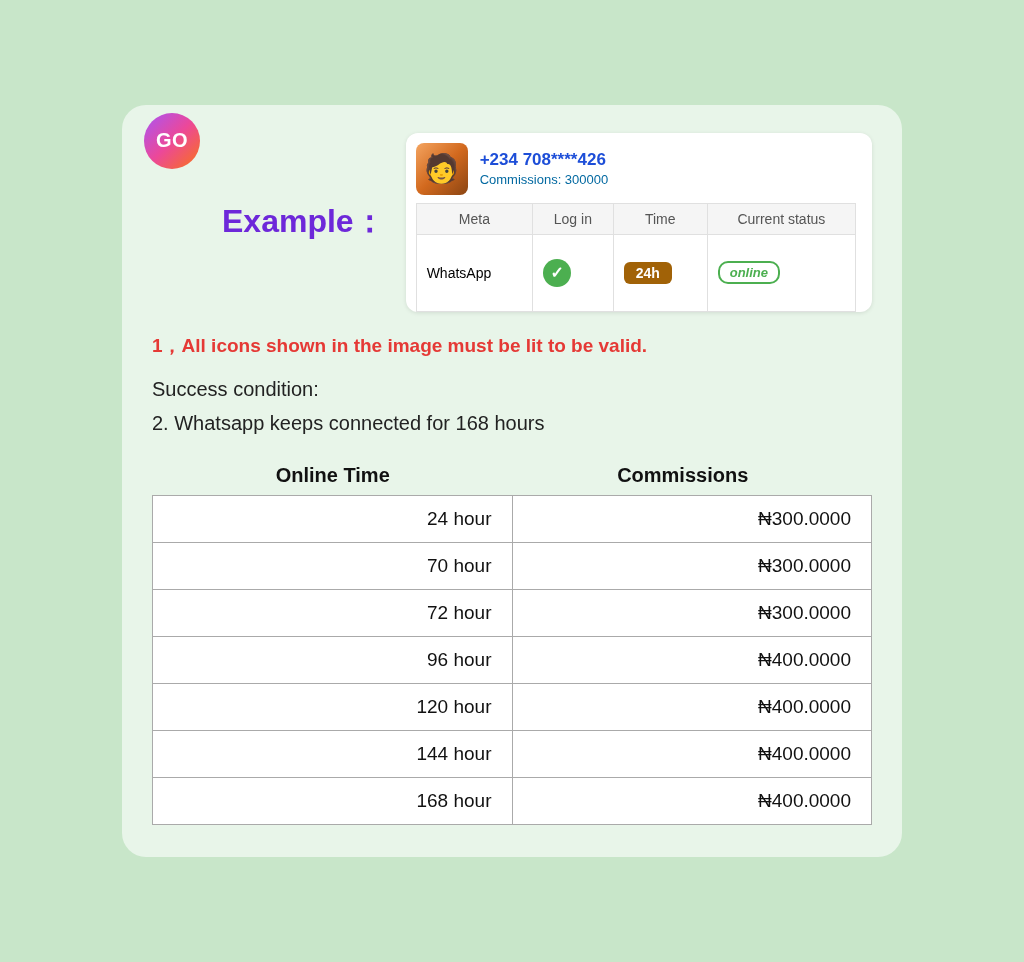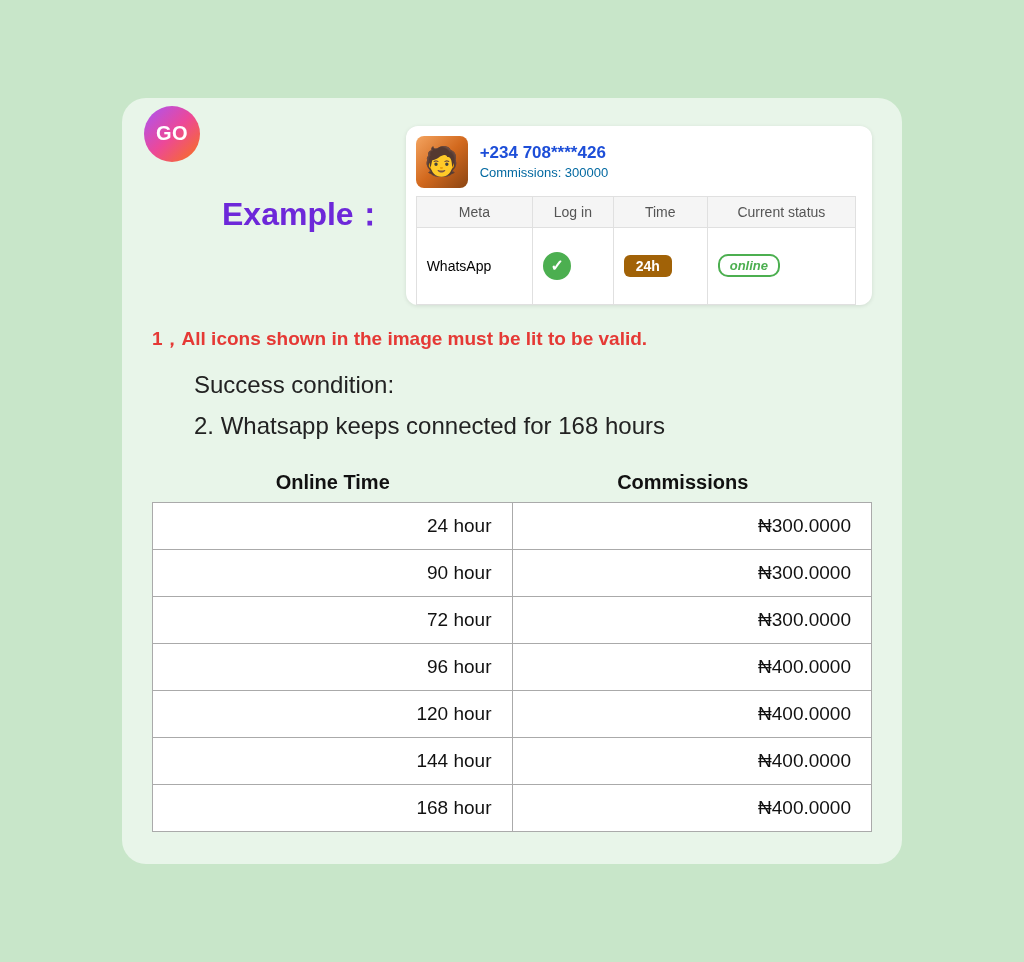--- a/index.html
+++ b/index.html
@@ -161,24 +161,23 @@
 
     .instruction-highlight {
       color: #e53935;
       font-size: 19px;
       font-weight: 700;
       line-height: 1.5;
       margin-bottom: 12px;
     }
 
     .instruction-body {
-      font-size: 24px;
+      font-size: 20px;
       color: #222;
       line-height: 1.7;
-      margin-left: 42px;
     }
 
     .commission-table-section {
       margin-top: 24px;
     }
 
     .commission-header-row {
       display: flex;
       justify-content: space-around;
       font-size: 20px;
@@ -273,21 +272,21 @@
       <span>Online Time</span>
       <span>Commissions</span>
     </div>
     <table class="commission-table">
       <tbody id="commission-tbody">
       <tr>
             <td>24 hour</td>
             <td>₦300.0000</td>
           </tr>
           <tr>
-            <td>90 hour</td>
+            <td>70 hour</td>
             <td>₦300.0000</td>
           </tr>
           <tr>
             <td>72 hour</td>
             <td>₦300.0000</td>
           </tr>
           <tr>
             <td>96 hour</td>
             <td>₦400.0000</td>
           </tr>

